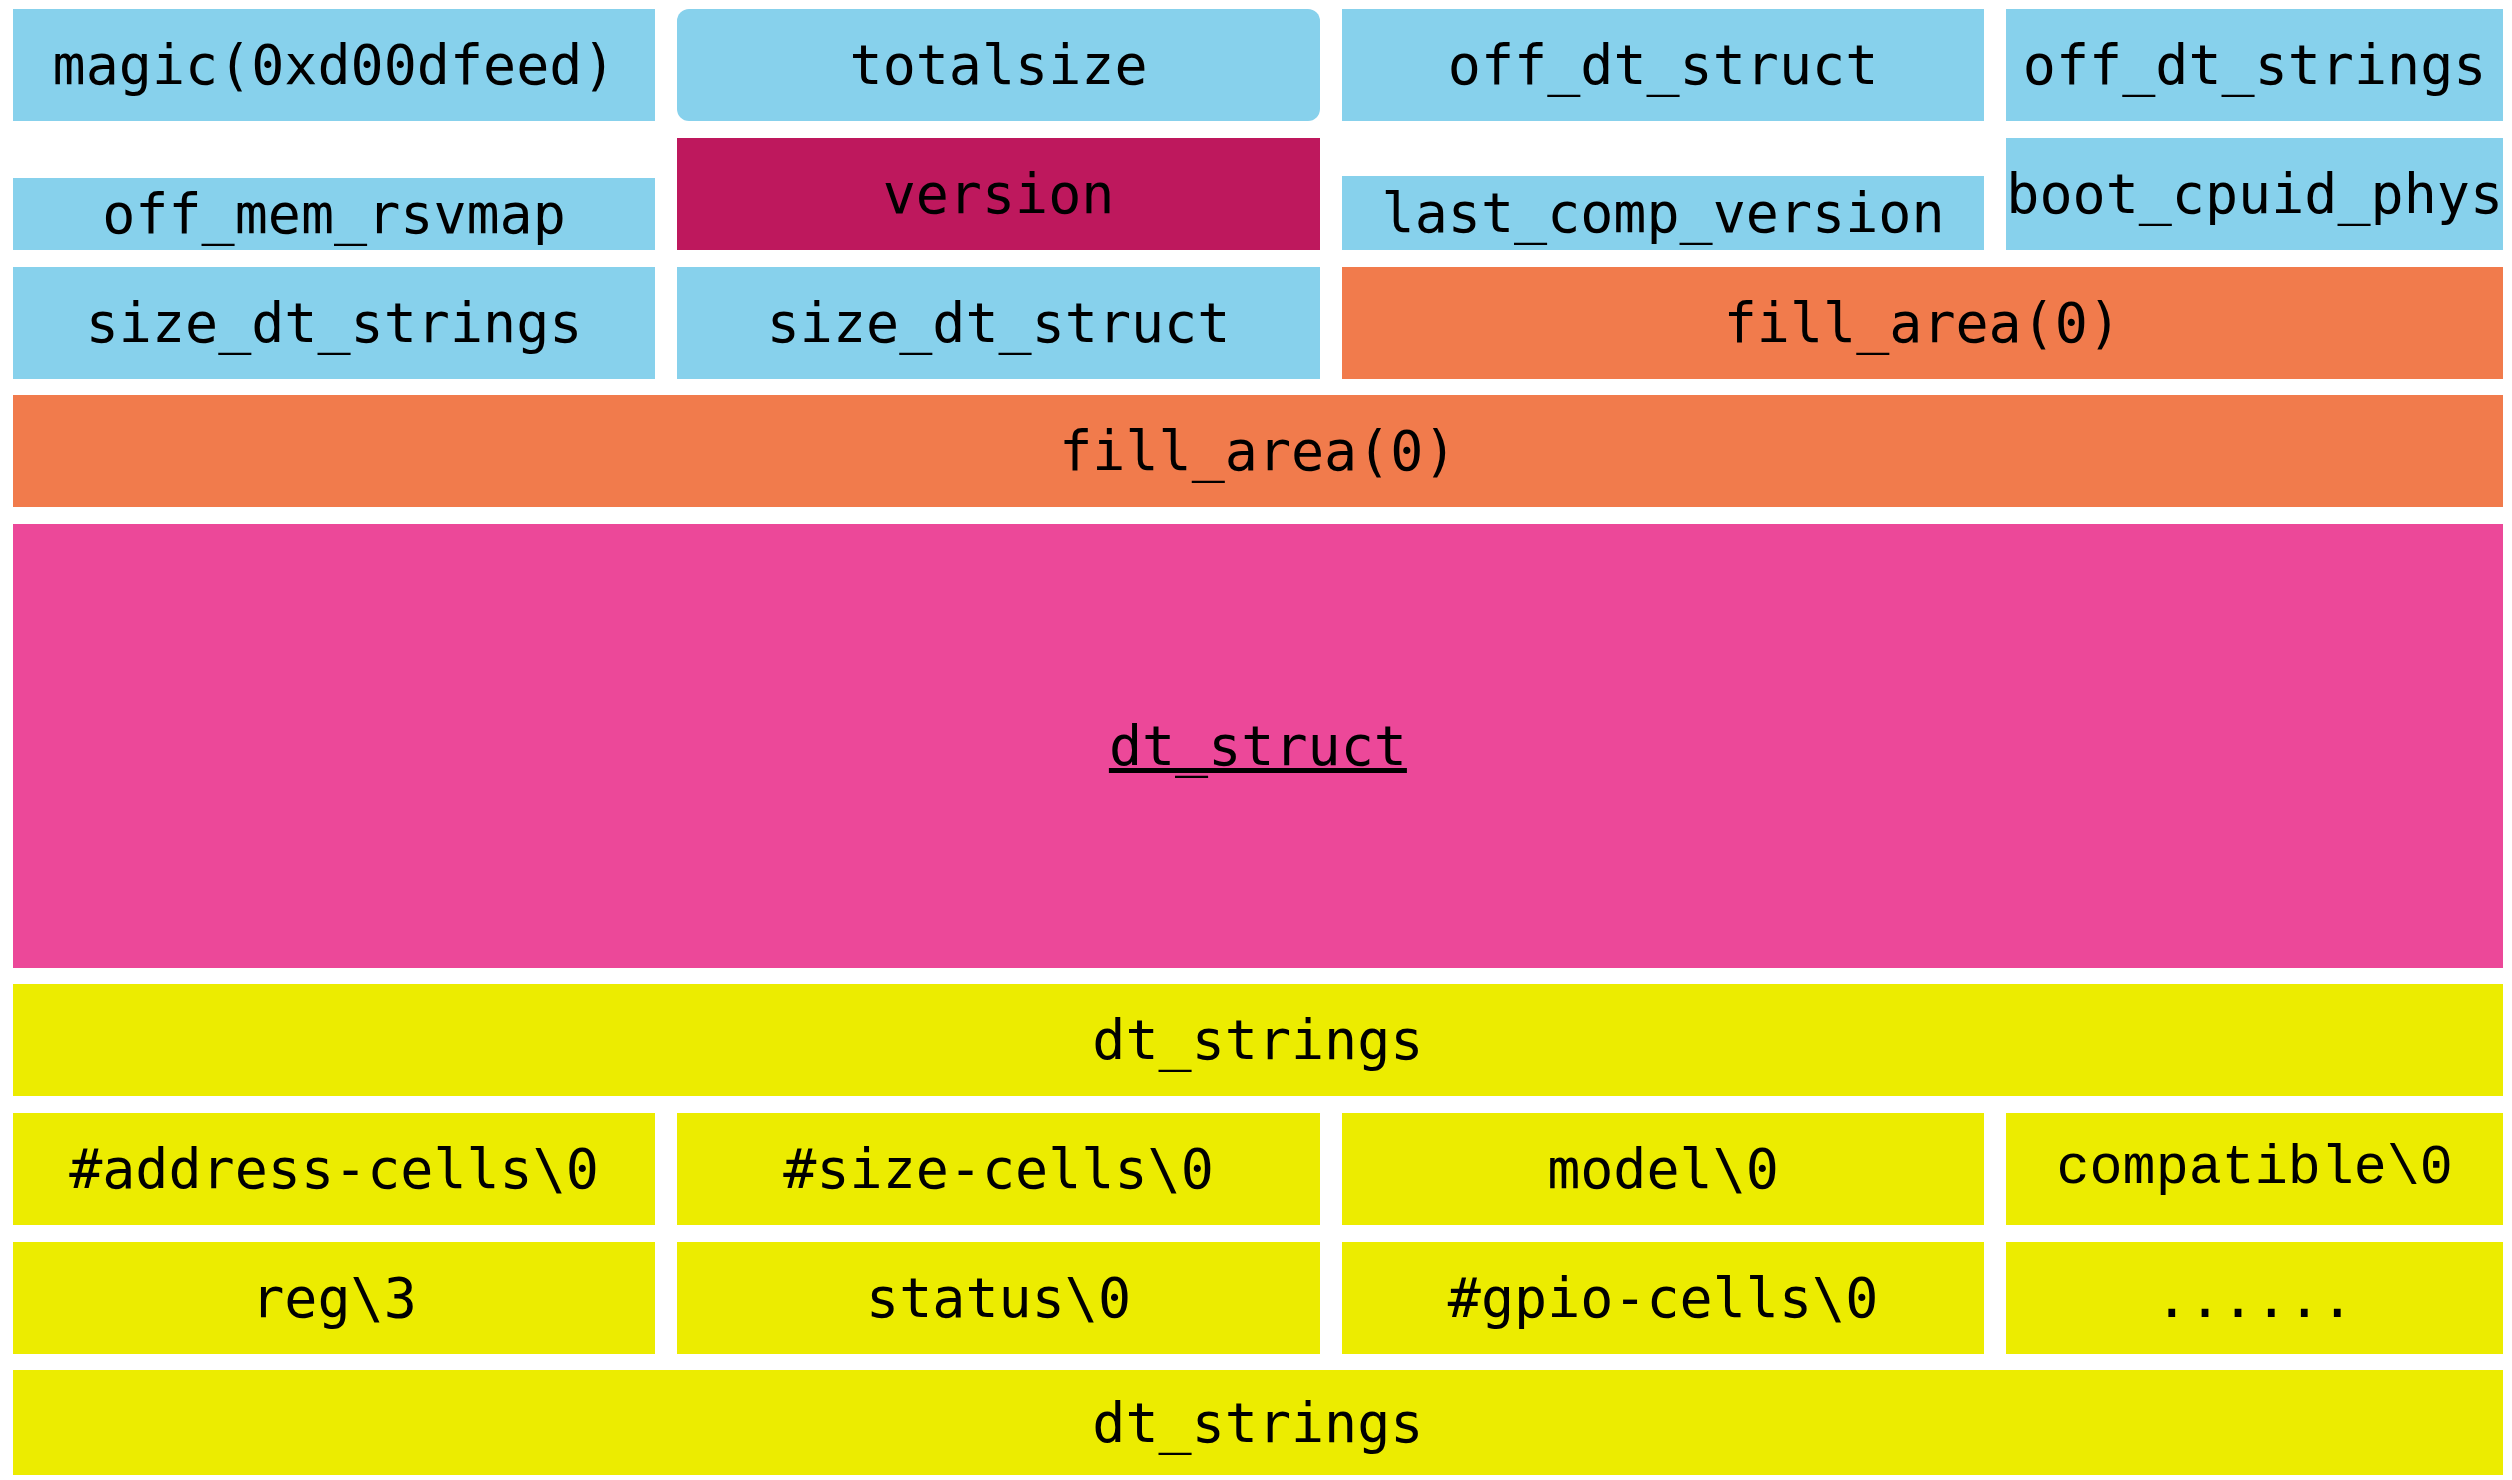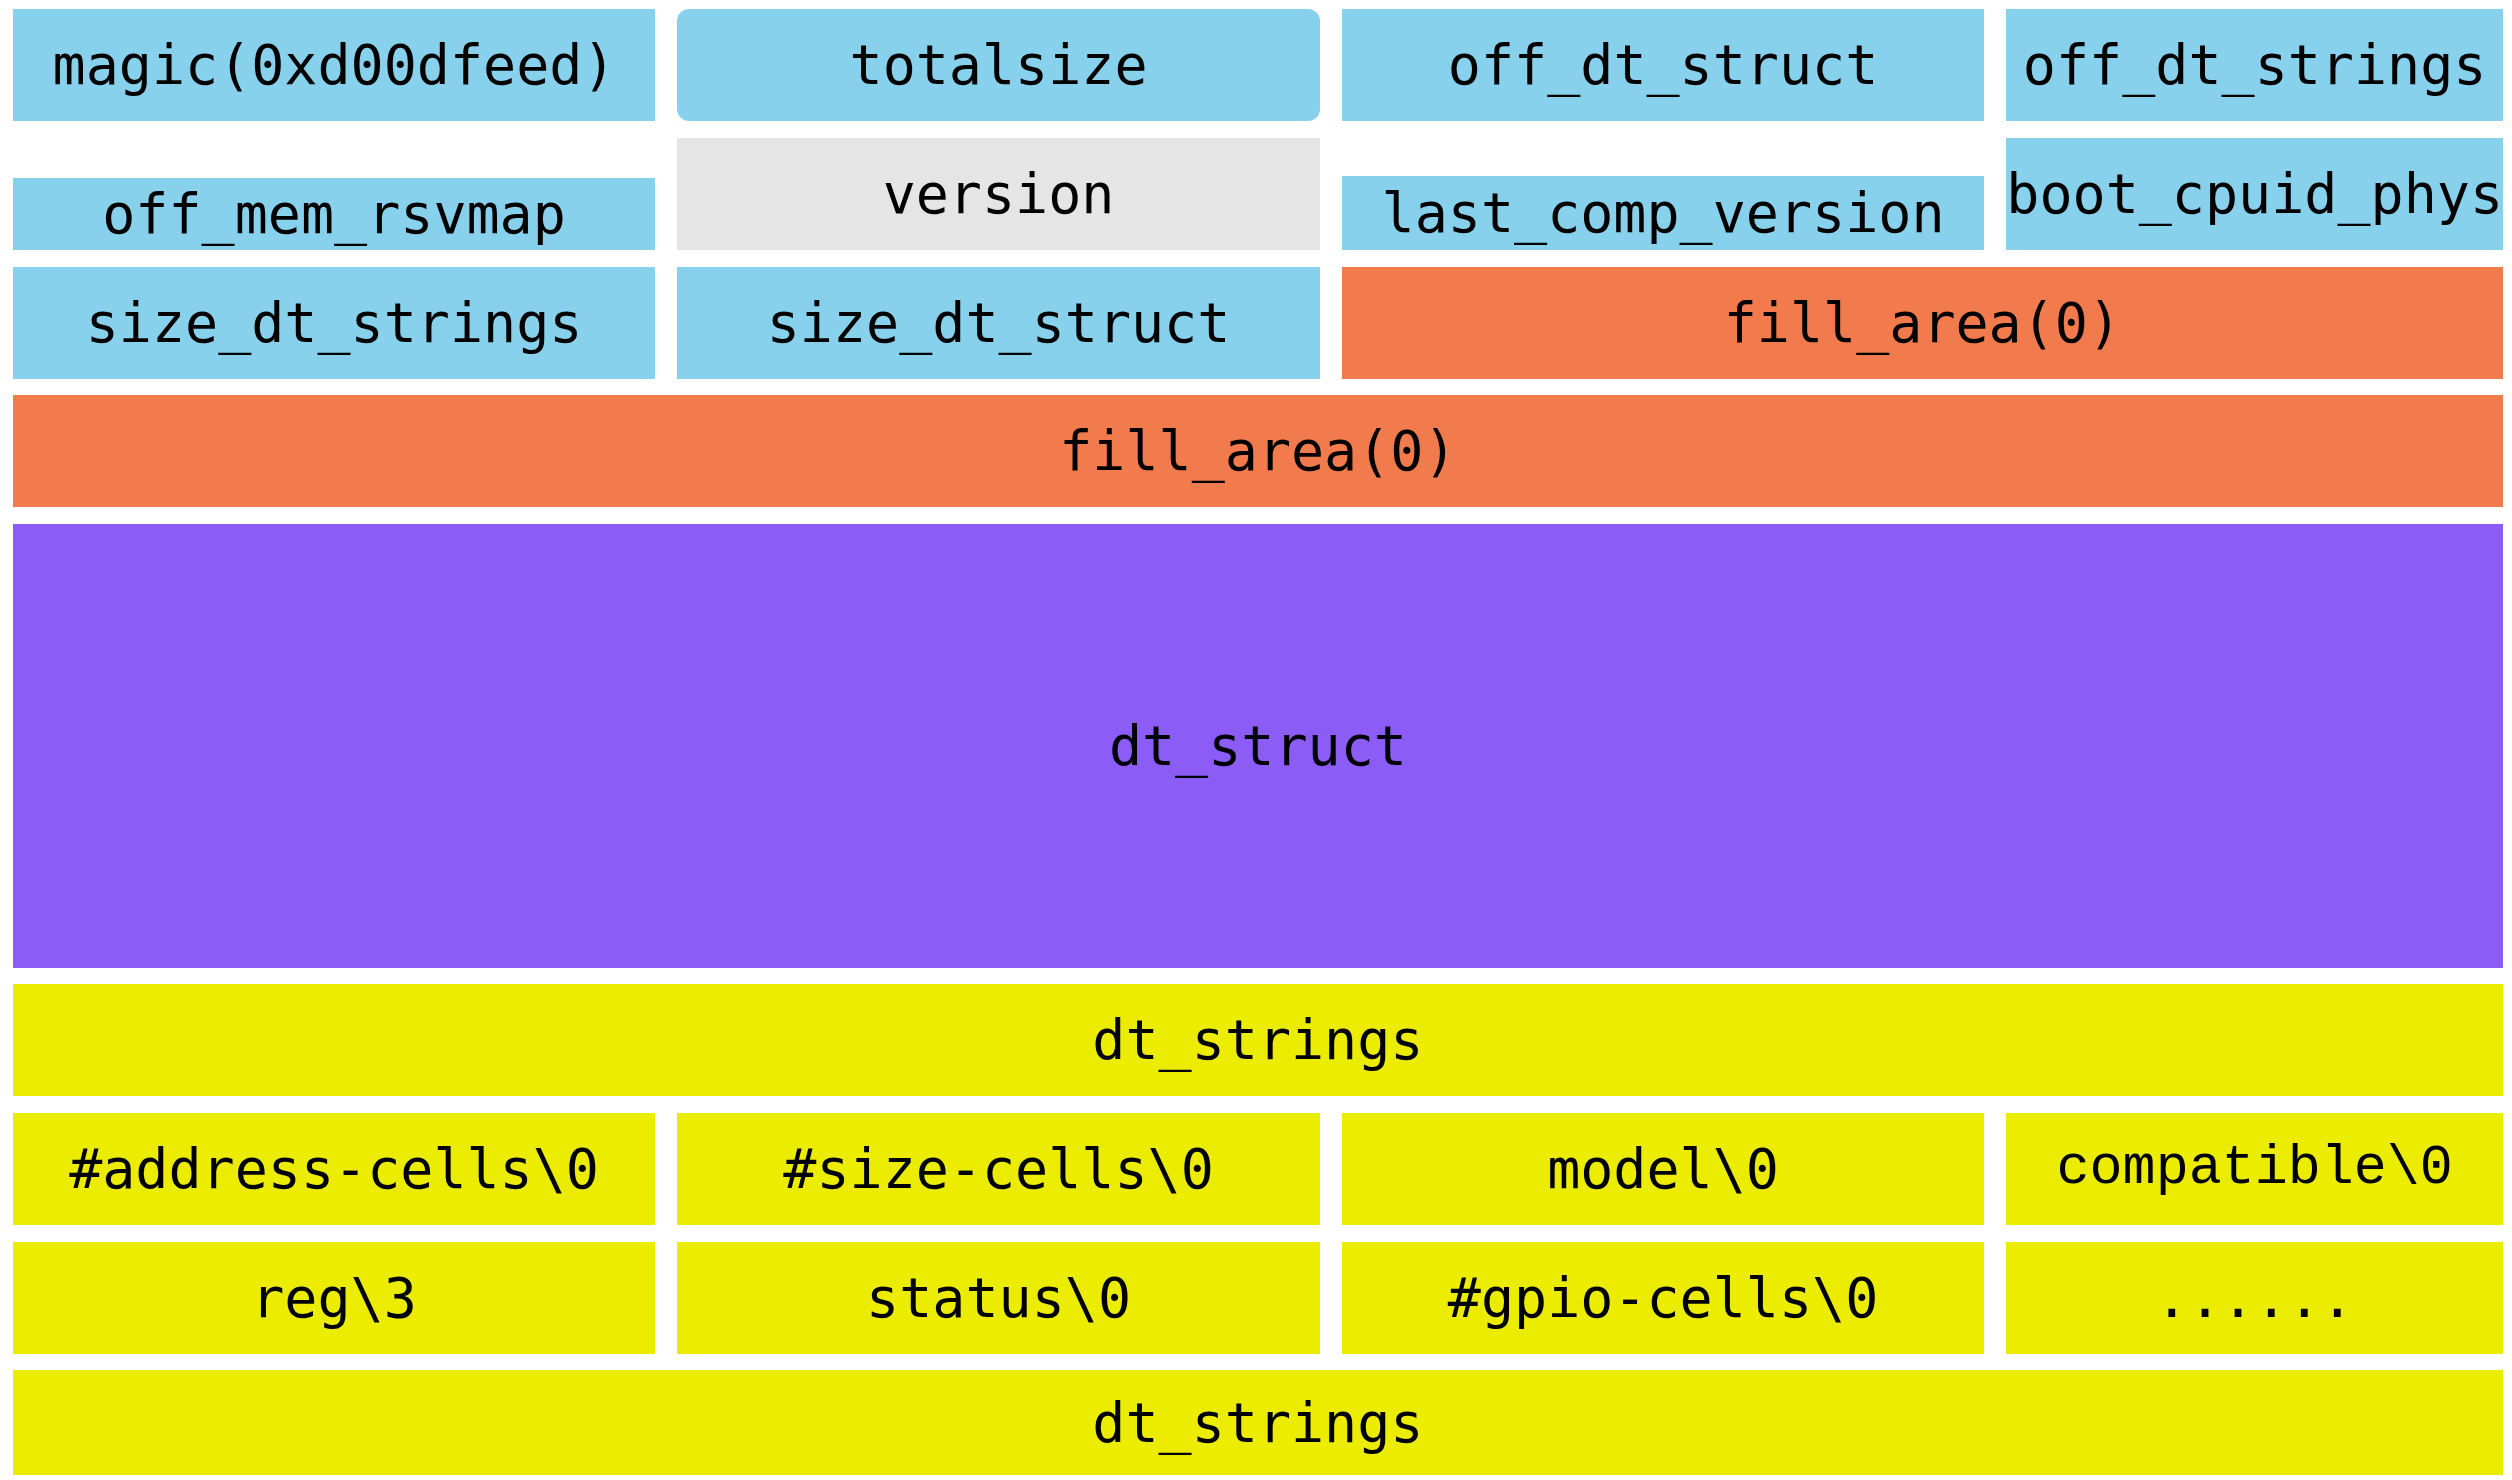--- a/index.html
+++ b/index.html
@@ -41,28 +41,28 @@
 </head>
 <body>
 
 <div class="diagram">
   <div class="grid" id="fdt-grid">
       <div class="cell" style="background: rgb(135, 209, 236);">magic(0xd00dfeed)</div>
       <div class="cell" style="background: rgb(135, 209, 236); border-radius: 12px;">totalsize</div>
       <div class="cell" style="background: rgb(135, 209, 236);">off_dt_struct</div>
       <div class="cell" style="background: rgb(135, 209, 236);">off_dt_strings</div>
       <div class="cell" style="background: rgb(135, 209, 236); margin-top: 40px;">off_mem_rsvmap</div>
-      <div class="cell" style="background: #e5e5e5;">version</div>
+      <div class="cell" style="background: #be185d;">version</div>
       <div class="cell" style="background: rgb(135, 209, 236); margin-top: 38px;">last_comp_version</div>
       <div class="cell" style="background: rgb(135, 209, 236);">boot_cpuid_phys</div>
       <div class="cell" style="background: rgb(135, 209, 236);">size_dt_strings</div>
       <div class="cell" style="background: rgb(135, 209, 236);">size_dt_struct</div>
       <div class="cell span2" style="background: rgb(241, 123, 76);">fill_area(0)</div>
       <div class="cell span4" style="background: rgb(241, 123, 76);">fill_area(0)</div>
-      <div class="cell span4" style="background: #8b5cf6;">dt_struct</div>
+      <div class="cell span4" style="background: #ec4899; text-decoration: underline;">dt_struct</div>
       <div class="cell span4" style="background: rgb(236, 236, 0);">dt_strings</div>
       <div class="cell" style="background: rgb(236, 236, 0);">#address-cells\0</div>
       <div class="cell" style="background: rgb(236, 236, 0);">#size-cells\0</div>
       <div class="cell" style="background: rgb(236, 236, 0);">model\0</div>
       <div class="cell" style="background: rgb(236, 236, 0); font-family: Liberation Mono, monospace;">compatible\0</div>
       <div class="cell" style="background: rgb(236, 236, 0);">reg\3</div>
       <div class="cell" style="background: rgb(236, 236, 0);">status\0</div>
       <div class="cell" style="background: rgb(236, 236, 0);">#gpio-cells\0</div>
       <div class="cell" style="background: rgb(236, 236, 0);">......</div>
       <div class="cell span4" style="background: rgb(236, 236, 0);">dt_strings</div>

